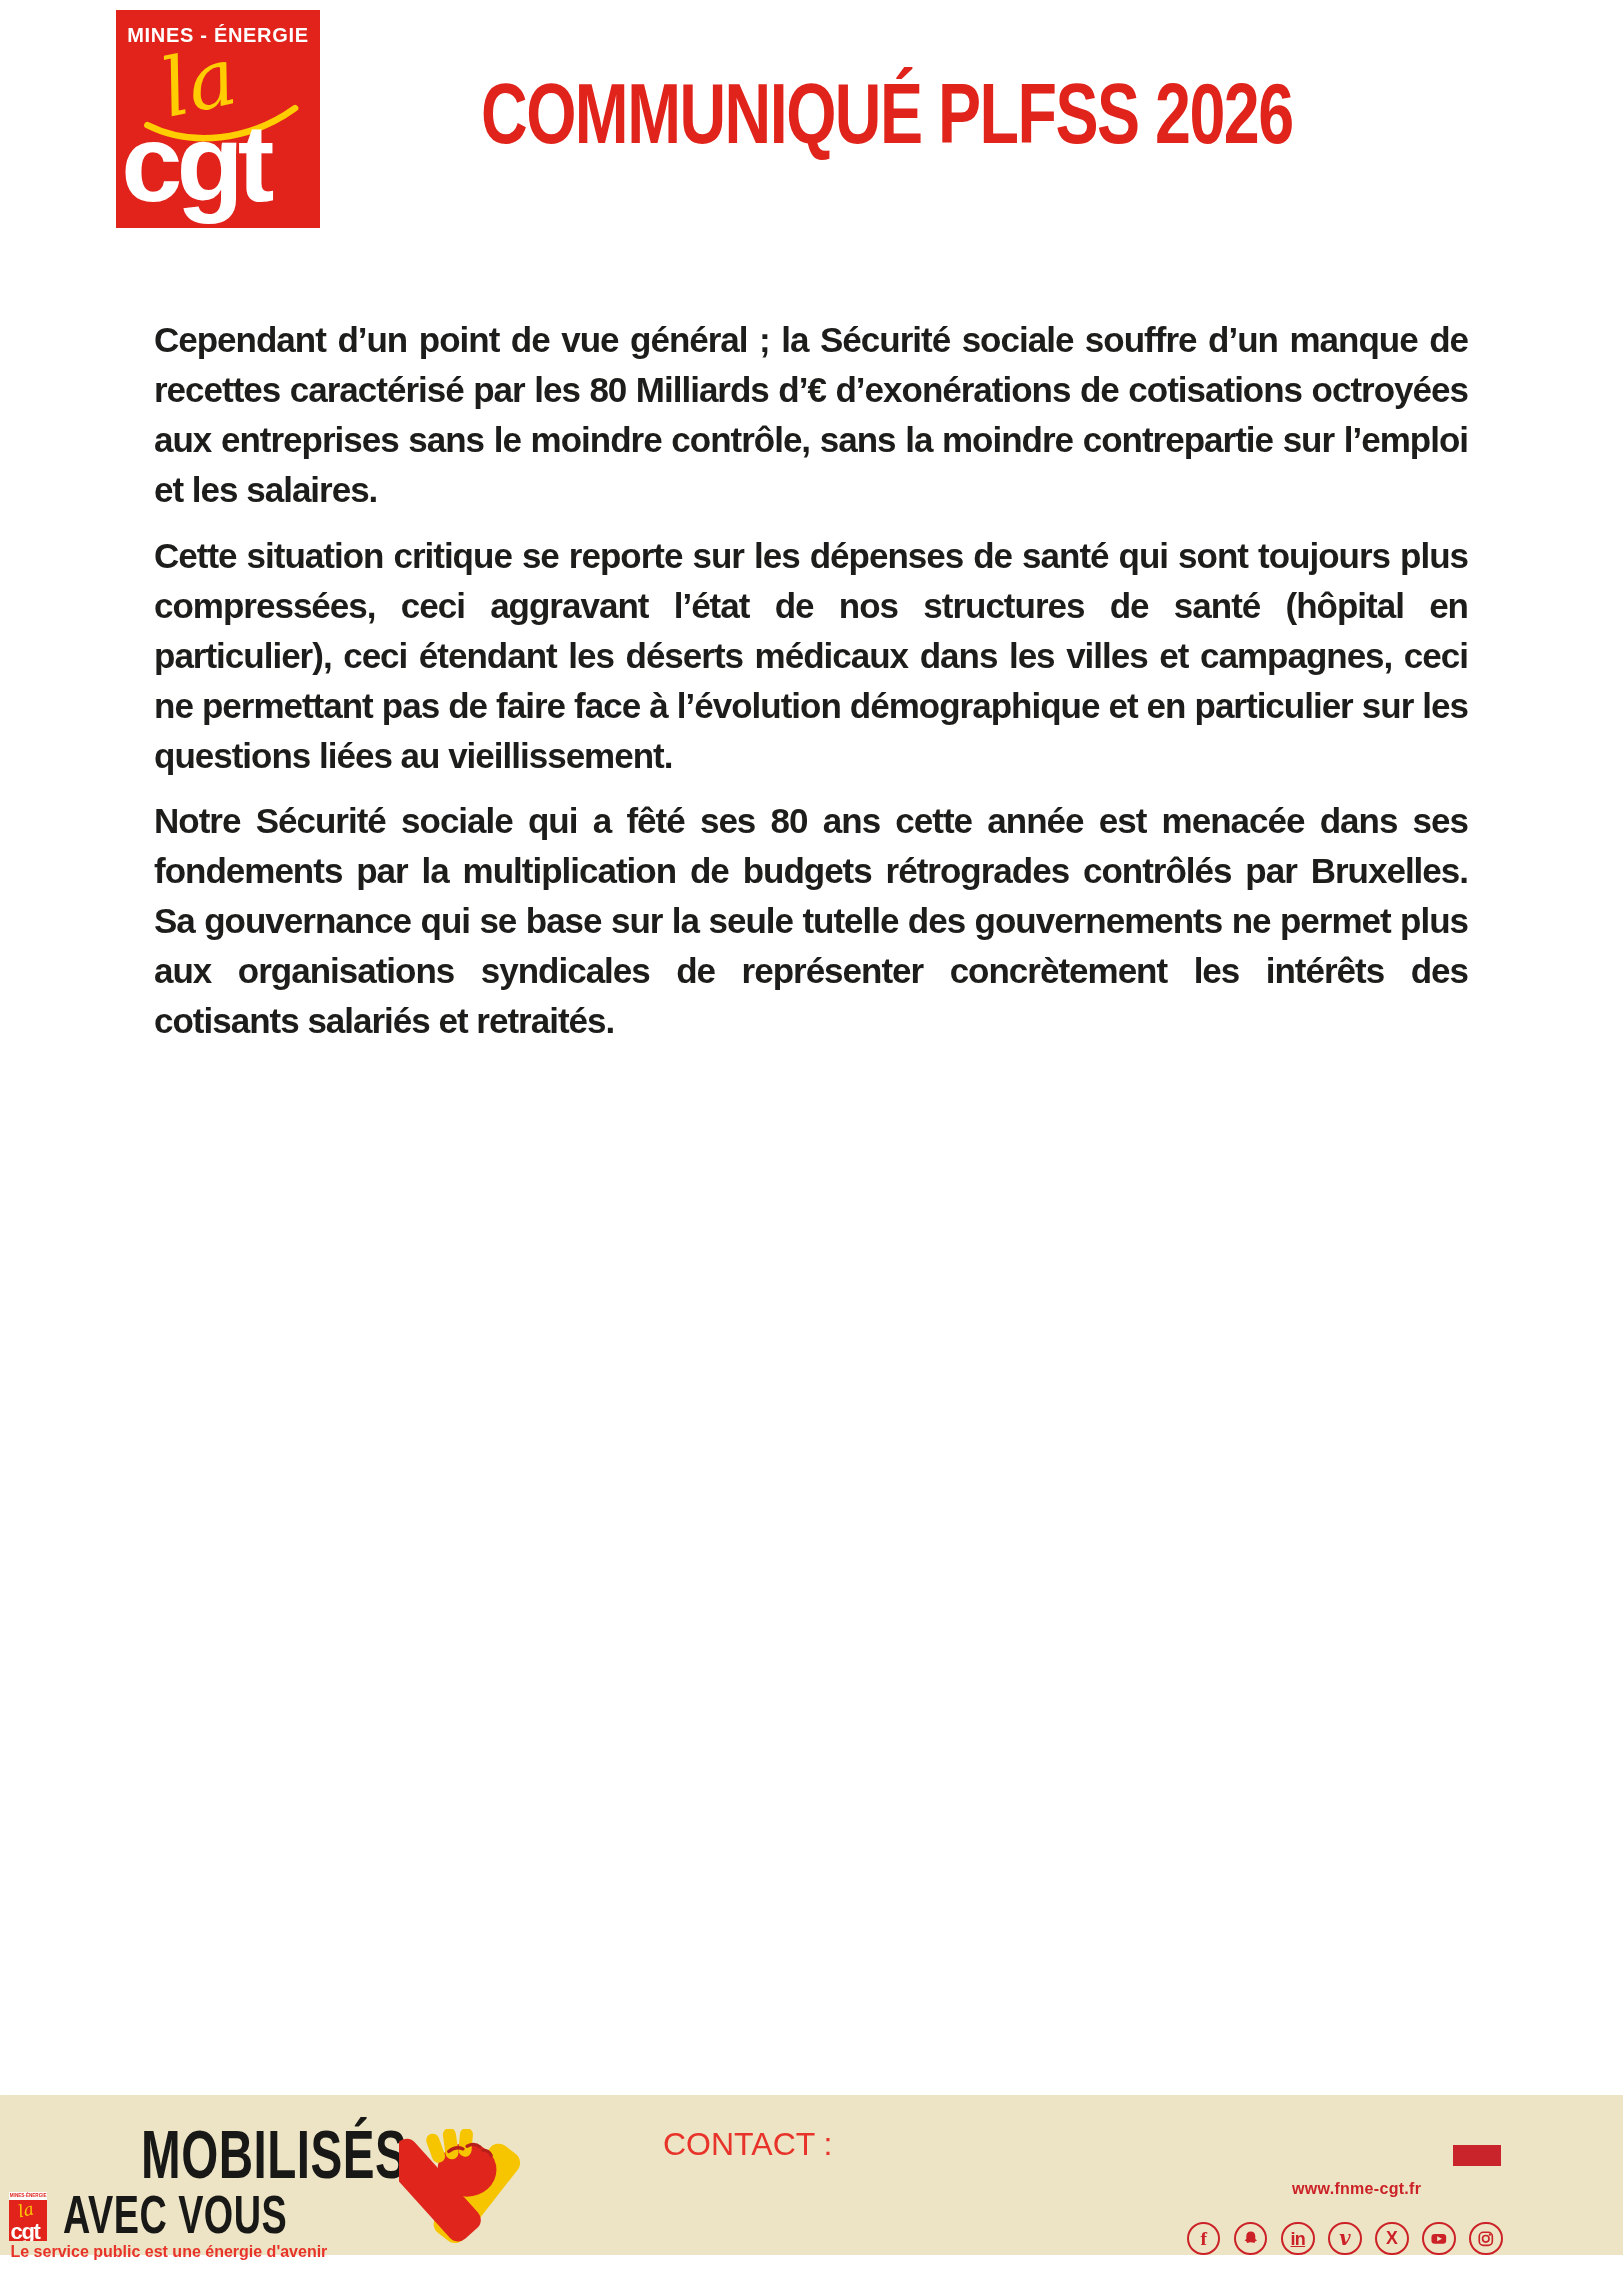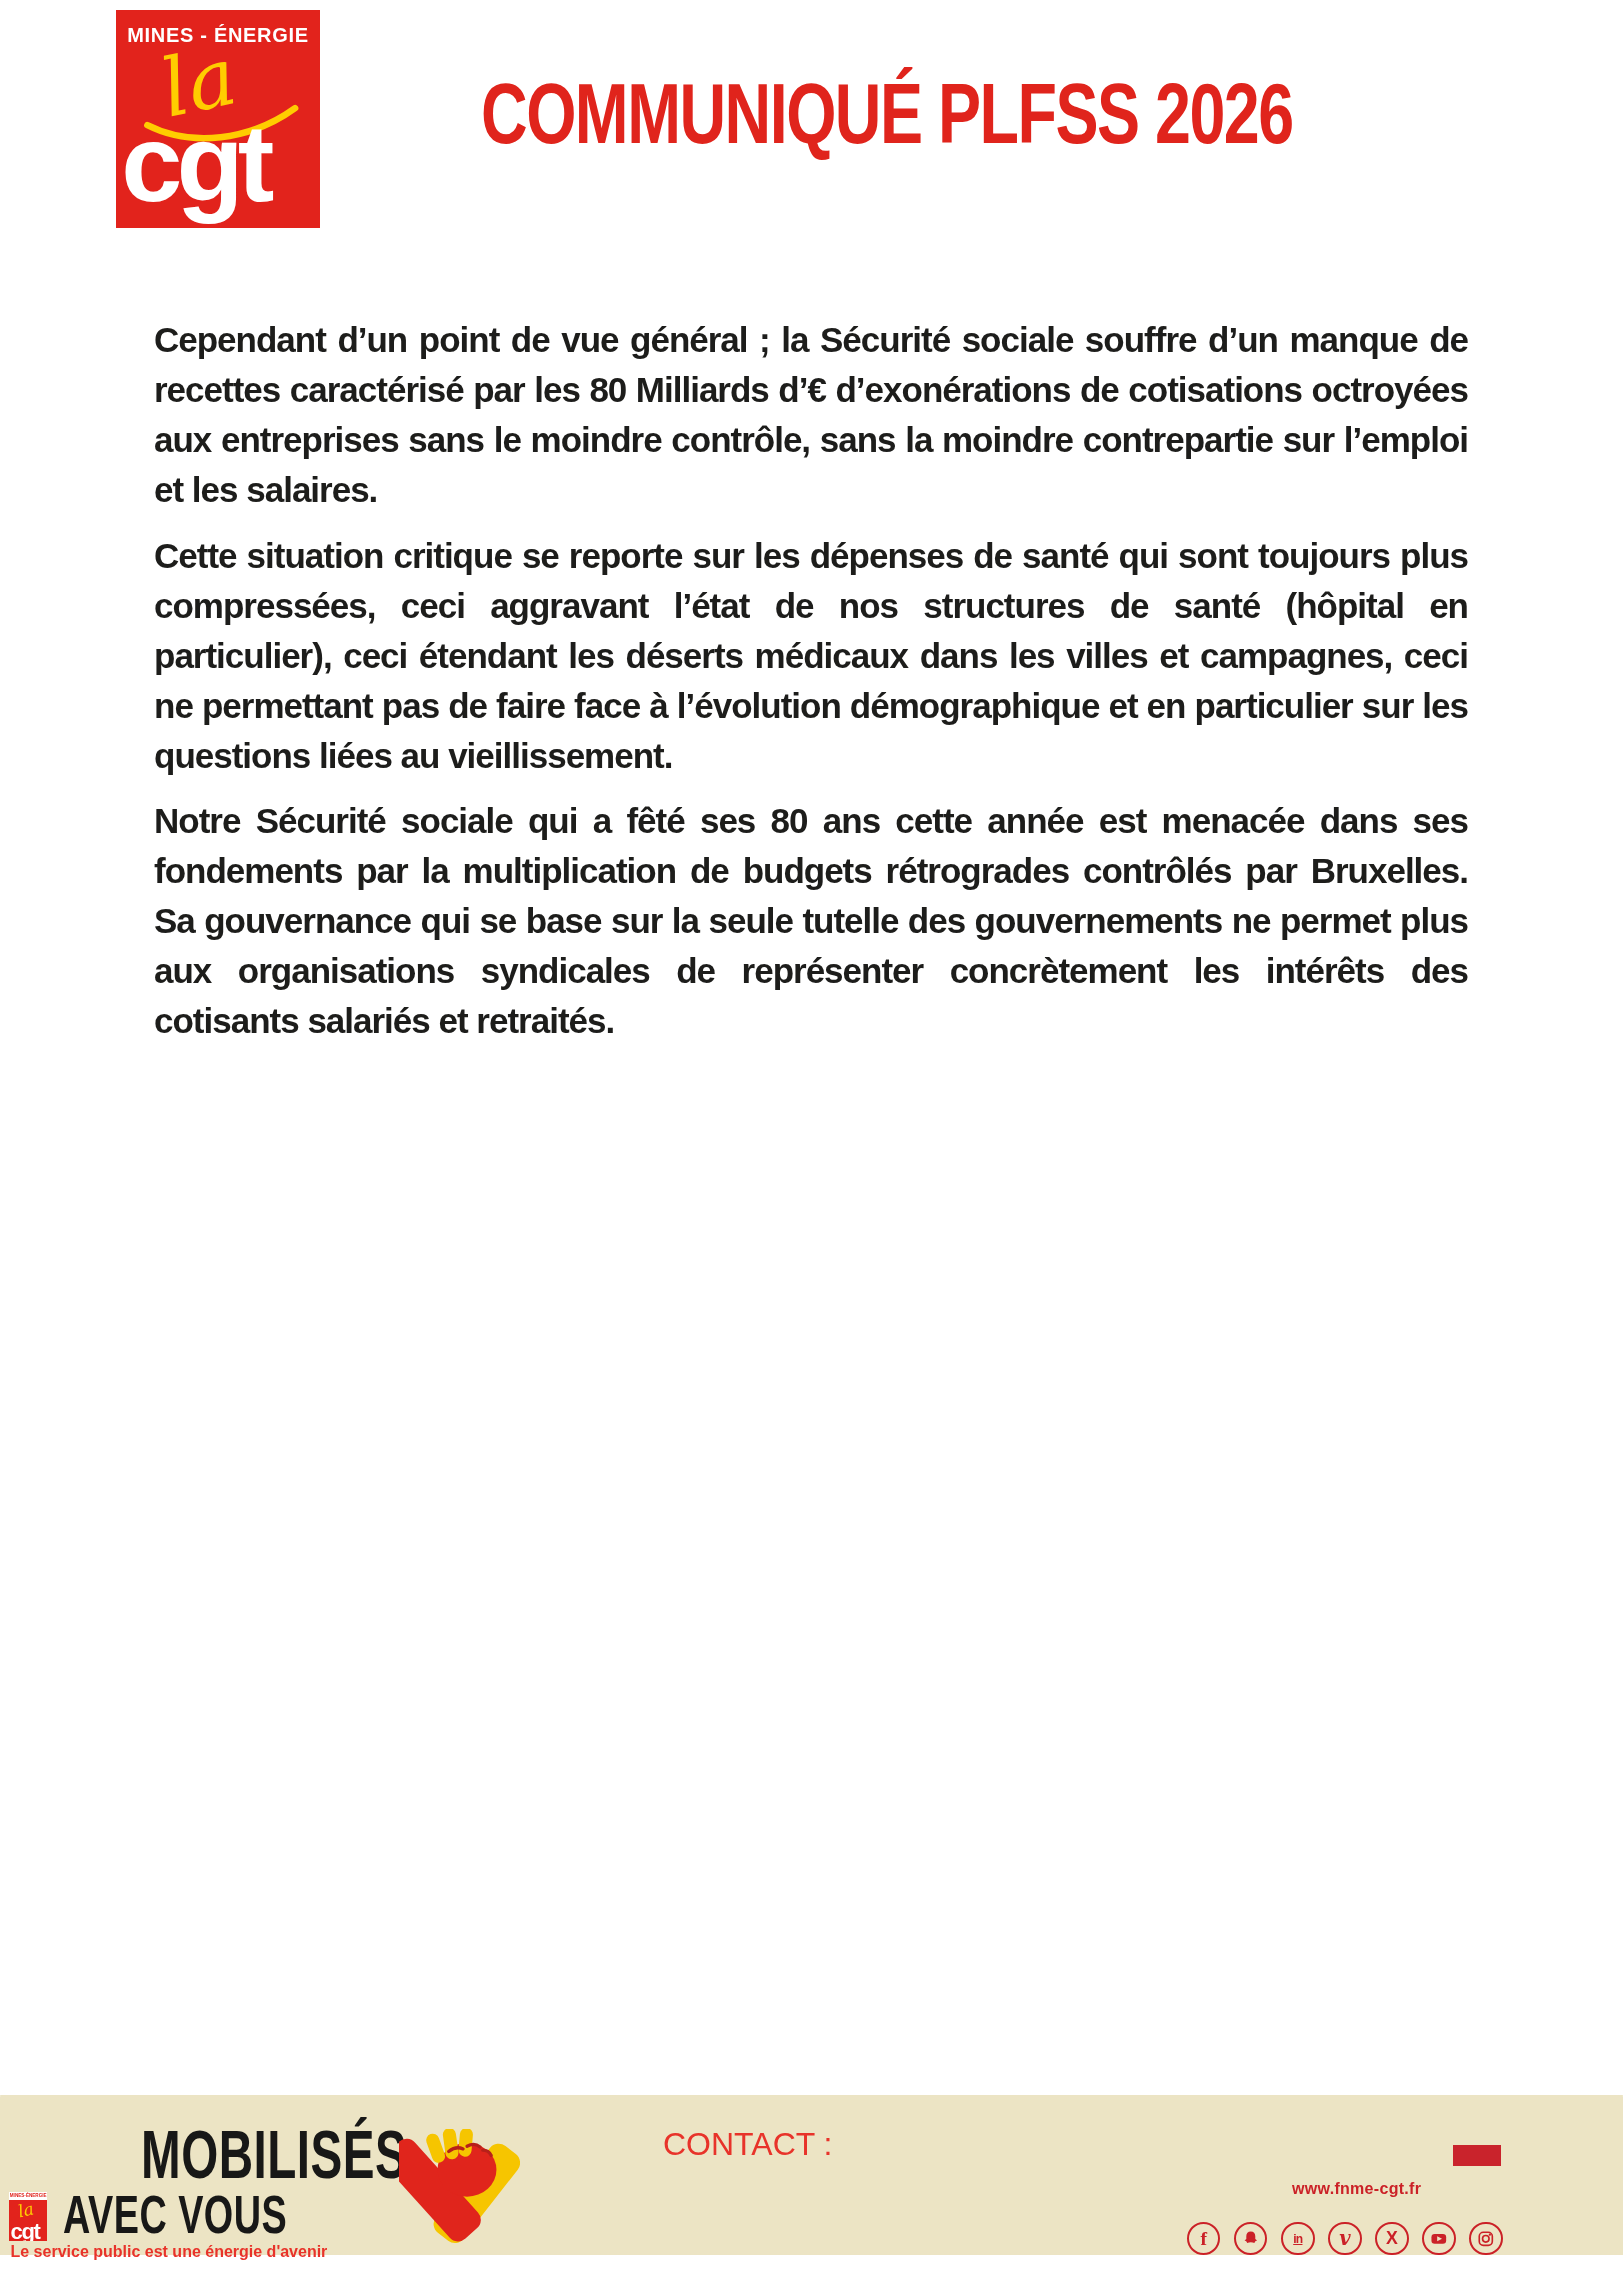--- a/index.html
+++ b/index.html
@@ -92,21 +92,21 @@
     color:#cb2127;font-weight:bold;font-size:16px;letter-spacing:0.3px;white-space:nowrap;
   }
   .social-row{position:absolute;left:1187px;top:127px;display:flex;gap:13.7px;}
   .social-icon{
     width:29.4px;height:29.4px;border:2px solid #cb2127;border-radius:50%;
     display:flex;align-items:center;justify-content:center;flex:0 0 auto;
     color:#cb2127;font-weight:bold;background:transparent;
   }
   .social-icon span{display:block;line-height:1;}
   .g-f{font-size:19.6px;font-family:"Liberation Serif",serif;}
-  .g-in{font-size:12px;letter-spacing:-0.7px;text-decoration:underline;}
+  .g-in{font-size:18px;letter-spacing:-0.7px;text-decoration:underline;}
   .g-v{font-size:19.6px;font-style:italic;font-family:"DejaVu Serif",serif;}
   .g-x{font-size:17.7px;}
 </style>
 </head>
 <body>
 
 <div class="canvas">
 
   <div class="cgt-logo">
     <div class="logo-org">MINES - ÉNERGIE</div>

